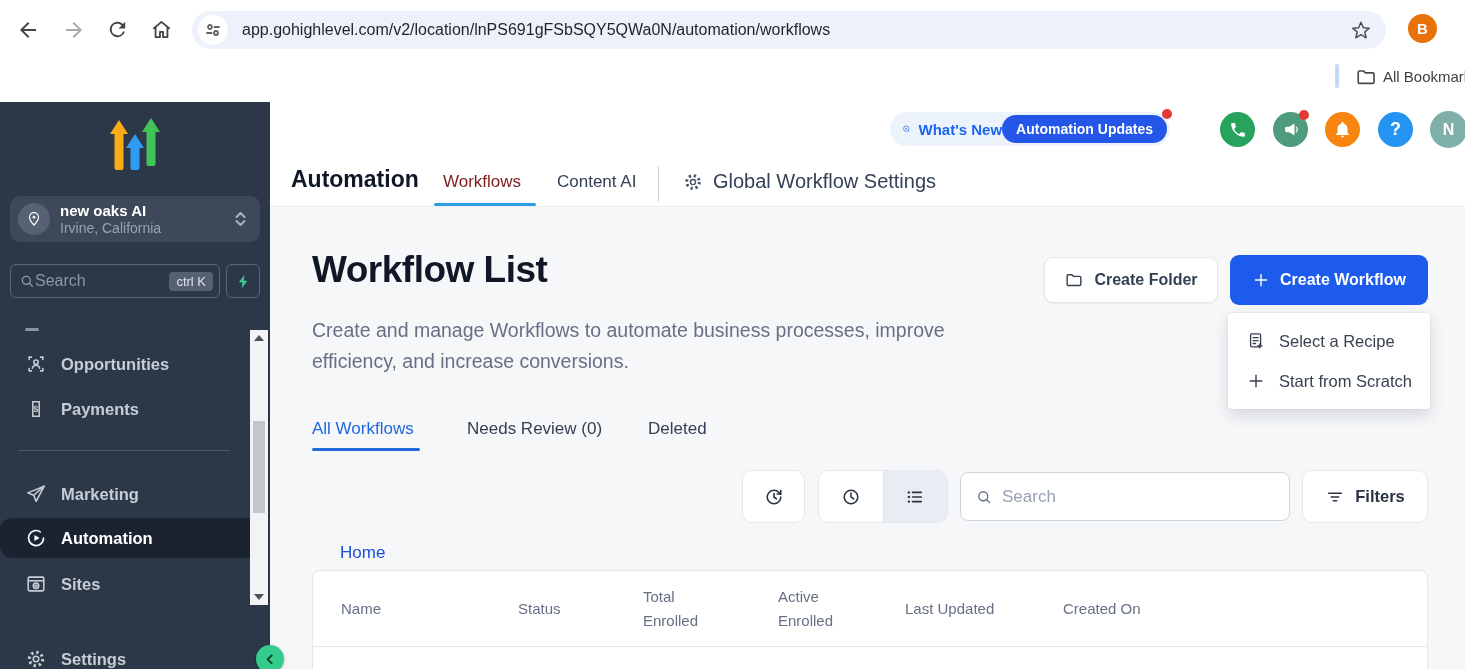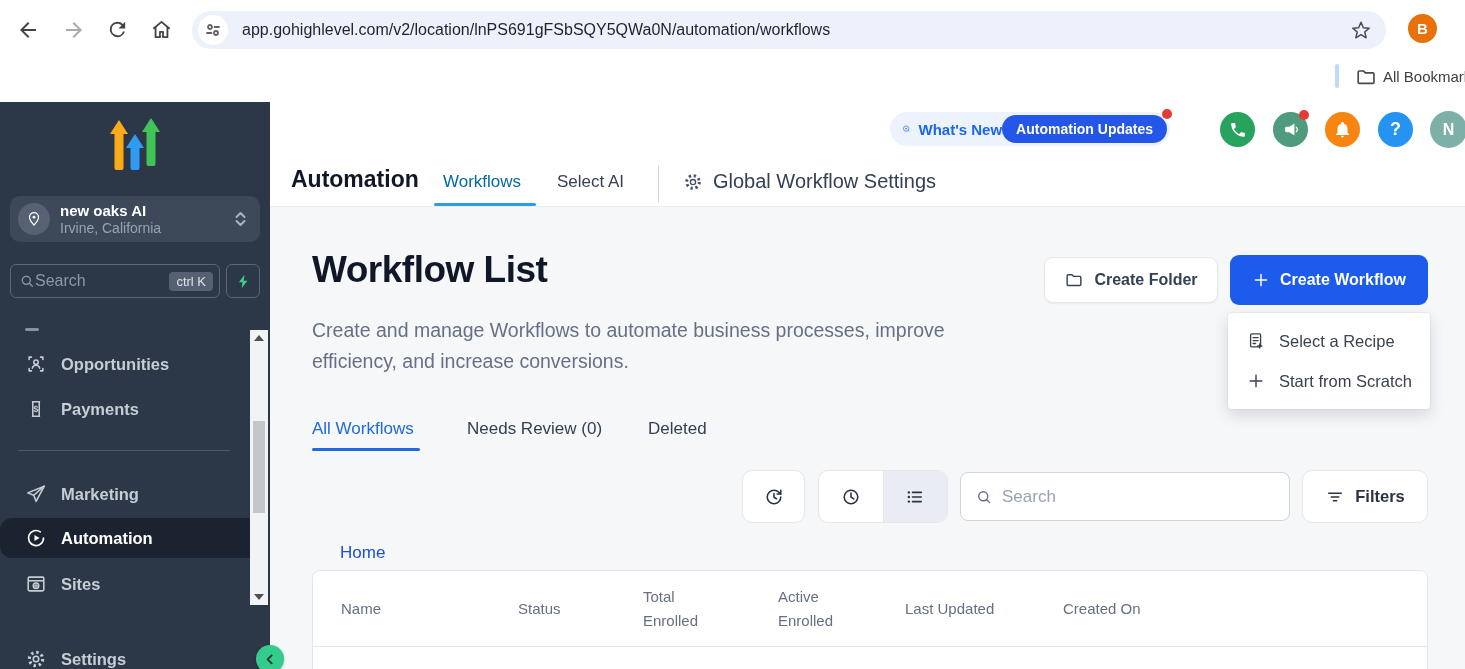--- a/index.html
+++ b/index.html
@@ -49,21 +49,21 @@
   .tri-up { width:0; height:0; border-left:5px solid transparent; border-right:5px solid transparent; border-bottom:6px solid #4d5156; }
   .tri-down { width:0; height:0; border-left:5px solid transparent; border-right:5px solid transparent; border-top:6px solid #4d5156; }
   .scroll-thumb { position:absolute; left:3px; top:91px; width:12px; height:92px; background:#c3c6ca; cursor:pointer; }
   .collapse-btn { position:absolute; left:256px; top:543px; width:28px; height:28px; border-radius:50%; background:#35cb8d; display:flex; align-items:center; justify-content:center; cursor:pointer; z-index:6; box-shadow:0 1px 3px rgba(0,0,0,.25); }
 
   
   .main { position:absolute; top:102px; left:270px; width:1195px; height:567px; z-index:1; }
   .appheader { position:absolute; top:0; left:0; width:1195px; height:105px; background:#fff; border-bottom:1px solid #e9edf1; box-shadow:0 2px 4px rgba(16,24,40,.04); }
   .ah-title { position:absolute; left:21px; top:64px; font-size:23px; font-weight:bold; color:#101828; }
   .ah-tab { position:absolute; top:70px; font-size:17px; color:#344054; cursor:pointer; }
-  .ah-tab.active { color:#0369a1; }
+  .ah-tab.active { color:#7f1d1d; }
   .ah-underline { position:absolute; left:164px; top:101px; width:102px; height:3px; background:#2e9ce4; border-radius:2px; }
   .ah-vdiv { position:absolute; left:388px; top:64px; width:1px; height:36px; background:#d0d5dd; }
   .gws { position:absolute; left:413px; top:68px; display:flex; align-items:center; gap:10px; cursor:pointer; }
   .gws .lbl { font-size:20px; color:#344054; }
   .wn-pill { position:absolute; left:620px; top:10px; height:34px; width:280px; background:#edf3fd; border-radius:17px; display:flex; align-items:center; padding-left:12px; cursor:pointer; }
   .wn-label { margin-left:8px; font-size:15px; font-weight:bold; color:#1a66f0; white-space:nowrap; }
   .wn-badge { margin-left:auto; margin-right:3px; height:28px; background:#2457e7; border-radius:14px; color:#fff; font-size:14px; font-weight:bold; display:flex; align-items:center; padding:0 14px; white-space:nowrap; cursor:pointer; }
   .red-dot { position:absolute; width:10px; height:10px; border-radius:50%; background:#e53935; }
   .circle-btn { position:absolute; top:10px; width:35px; height:35px; border-radius:50%; display:flex; align-items:center; justify-content:center; cursor:pointer; }
   .avatar-n { position:absolute; left:1160px; top:9px; width:37px; height:37px; border-radius:50%; background:#7eb0a8; color:#fff; font-size:16px; font-weight:bold; display:flex; align-items:center; justify-content:center; cursor:pointer; }
@@ -286,21 +286,21 @@
         </svg>
     </div>
   </div>
 
   <div class="main">
 
     <div class="appheader">
       <div class="ah-title">Automation</div>
       <div class="ah-tab active" style="left:173px;">Workflows</div>
       <div class="ah-underline"></div>
-      <div class="ah-tab" style="left:287px;">Select AI</div>
+      <div class="ah-tab" style="left:287px;">Content AI</div>
       <div class="ah-vdiv"></div>
       <div class="gws">
         <svg width="20" height="20" viewBox="0 0 24 24">
             <circle cx="12" cy="12" r="7.6" fill="none" stroke="#475467" stroke-width="3.5" stroke-dasharray="2.7 3.27"></circle>
             <circle cx="12" cy="12" r="3.1" fill="none" stroke="#475467" stroke-width="1.7"></circle>
           </svg>
         <span class="lbl">Global Workflow Settings</span>
       </div>
 
       <div class="wn-pill">

